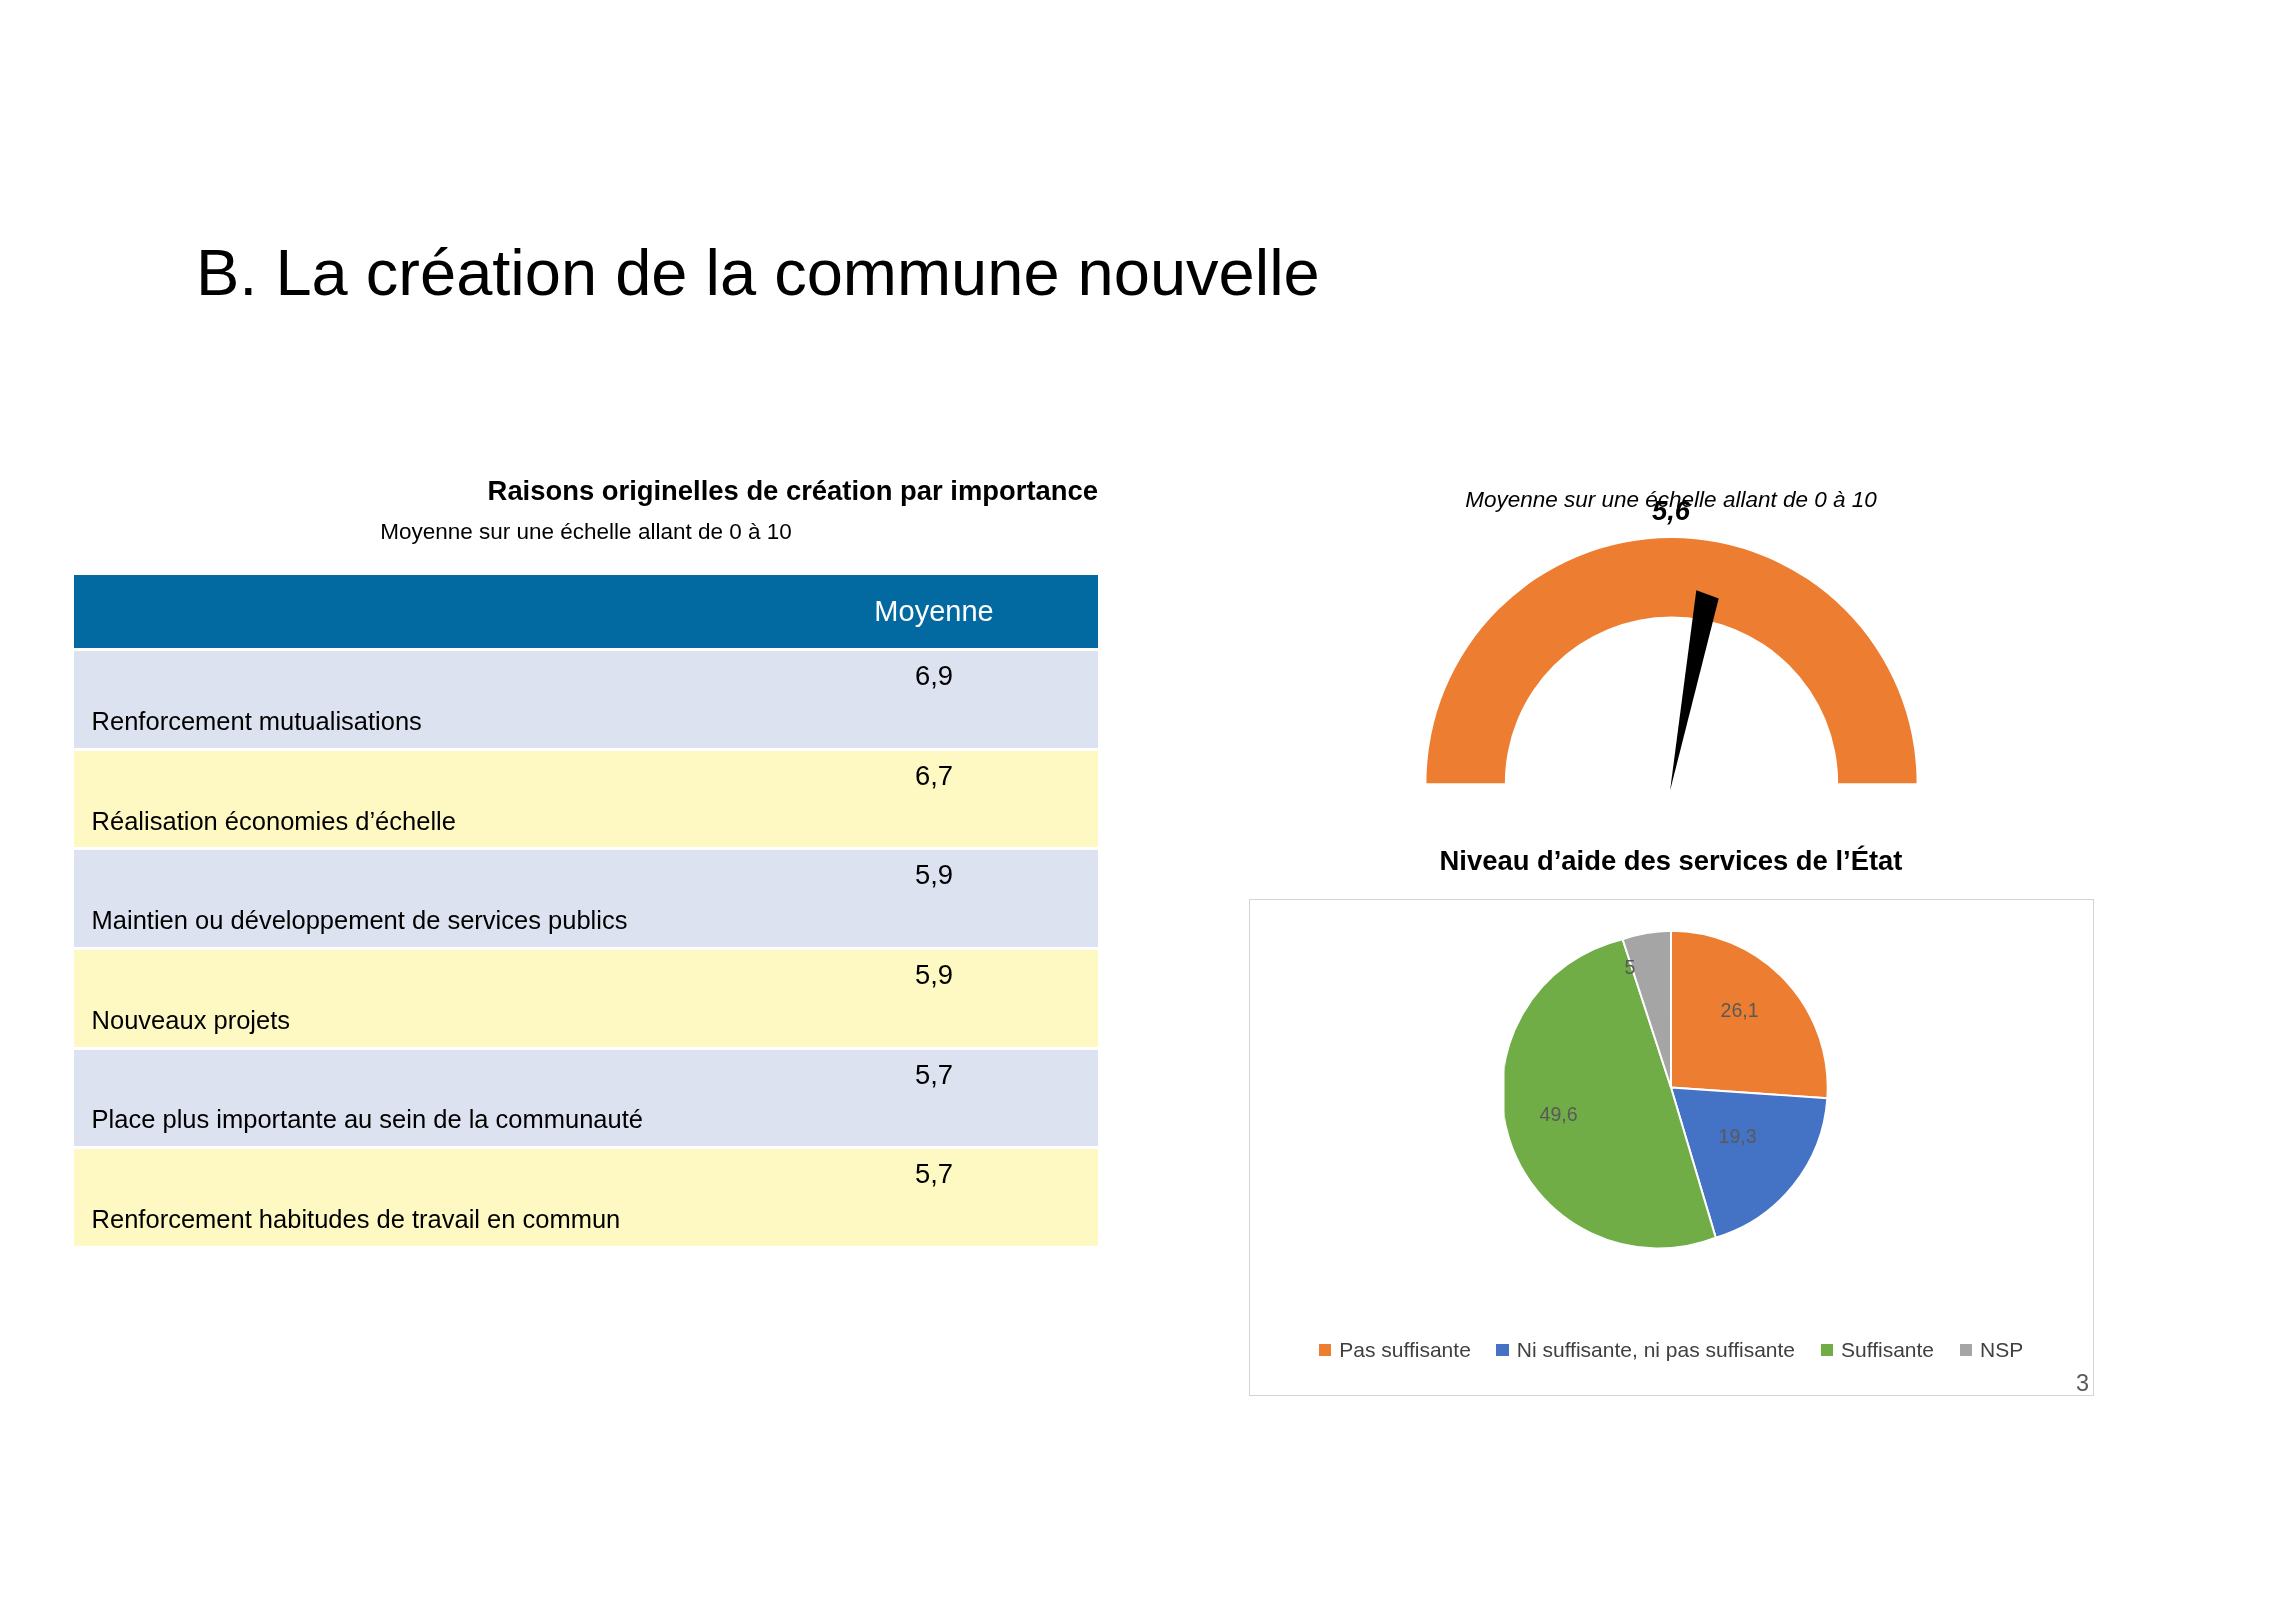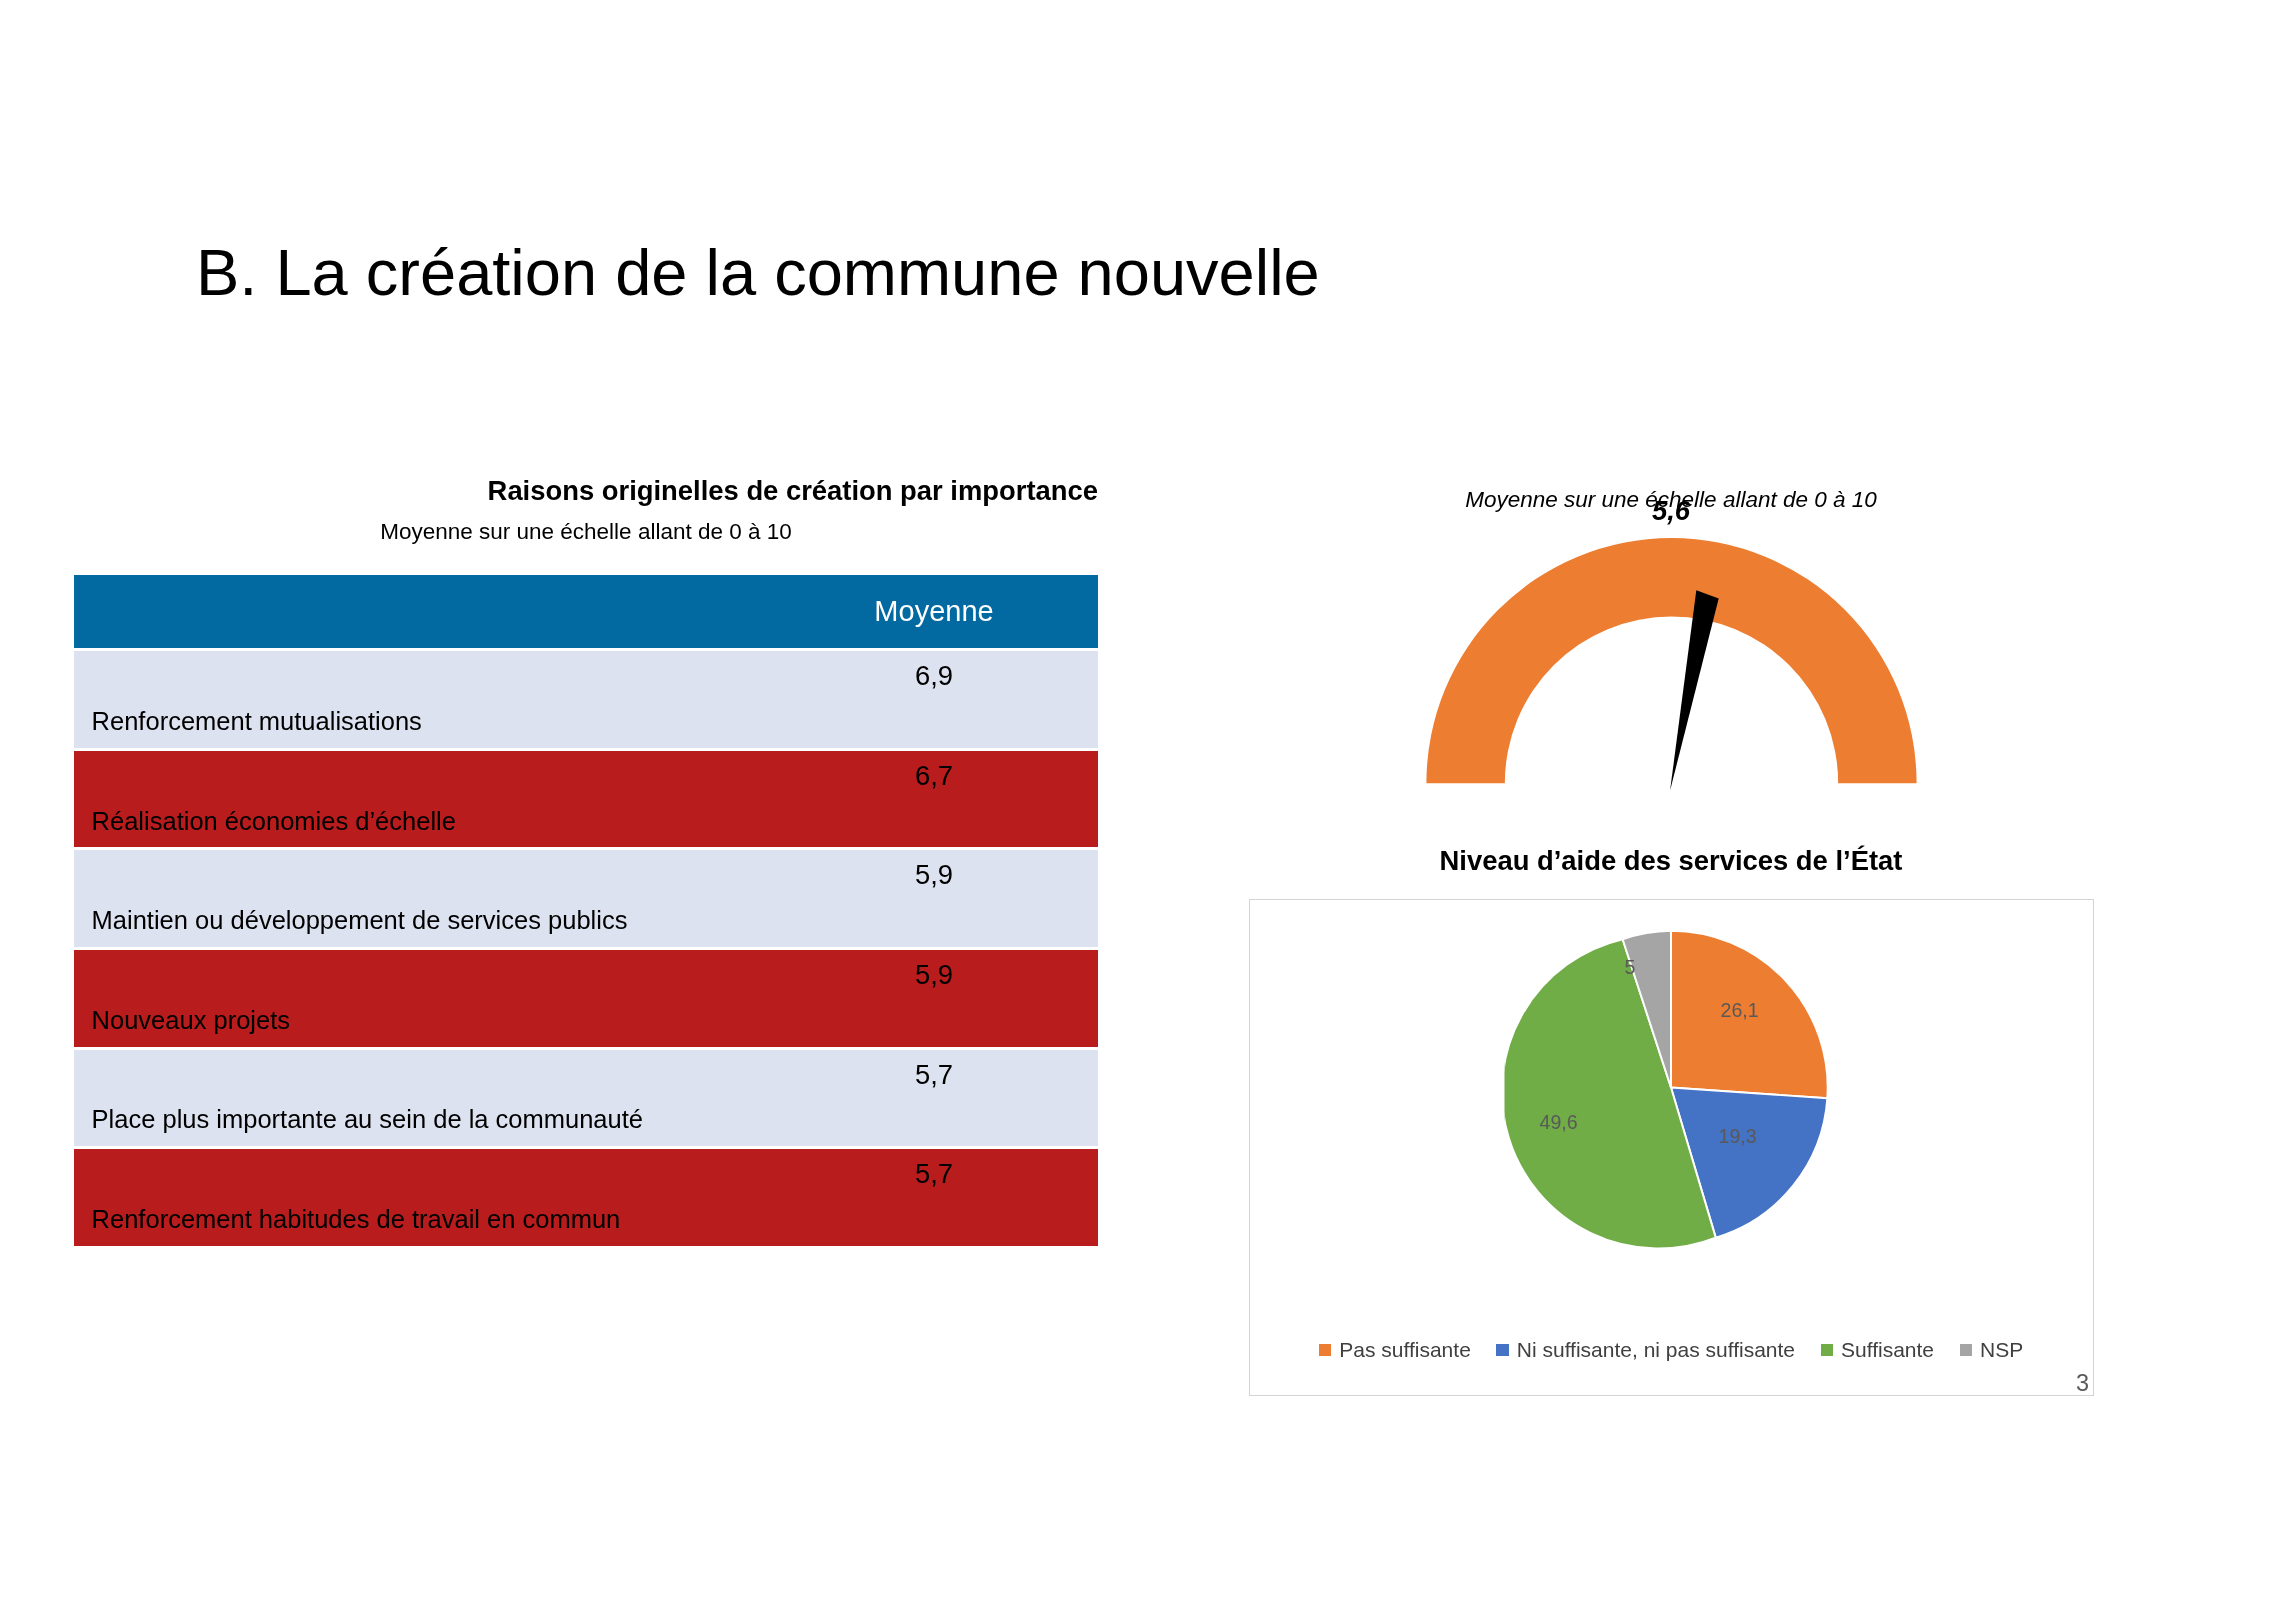--- a/index.html
+++ b/index.html
@@ -78,21 +78,21 @@
     vertical-align: bottom;
     height: 73px;
   }
   table.data-table td.val {
     text-align: center;
     vertical-align: top;
     font-size: 27.4px;
     padding-top: 9px;
   }
   tr.row-a td { background: #dde2f0; }
-  tr.row-b td { background: #b91c1c; }
+  tr.row-b td { background: #fef9c3; }
 
   .col-label { width: 696px; }
   .col-val { width: 328px; }
 
   
   .right-block {
     position: absolute;
     left: 1230px;
     top: 475px;
     width: 882px;
@@ -257,21 +257,21 @@
 
           <path d="M 170 170 L 329.6 181.0 A 160 160 0 0 1 215.7 323.3 Z" fill="#4472c4" stroke="#ffffff" stroke-width="2"></path>
 
           <path d="M 170 170 L 215.7 323.3 A 160 160 0 1 1 120.6 18.6 Z" fill="#70ad47" stroke="#ffffff" stroke-width="2"></path>
 
           <path d="M 170 170 L 120.6 18.6 A 160 160 0 0 1 170 10 Z" fill="#a5a5a5" stroke="#ffffff" stroke-width="2"></path>
         </svg>
         <div class="pie-label" style="left:120px; top:35px;">5</div>
         <div class="pie-label" style="left:216px; top:78px;">26,1</div>
         <div class="pie-label" style="left:214px; top:204px;">19,3</div>
-        <div class="pie-label" style="left:35px; top:190px;">49,6</div>
+        <div class="pie-label" style="left:35px; top:182px;">49,6</div>
       </div>
 
       <div class="legend">
         <span class="legend-item">
           <span class="legend-swatch" style="background:#ed7d31"></span>
           <span>Pas suffisante</span>
         </span>
         <span class="legend-item">
           <span class="legend-swatch" style="background:#4472c4"></span>
           <span>Ni suffisante, ni pas suffisante</span>

